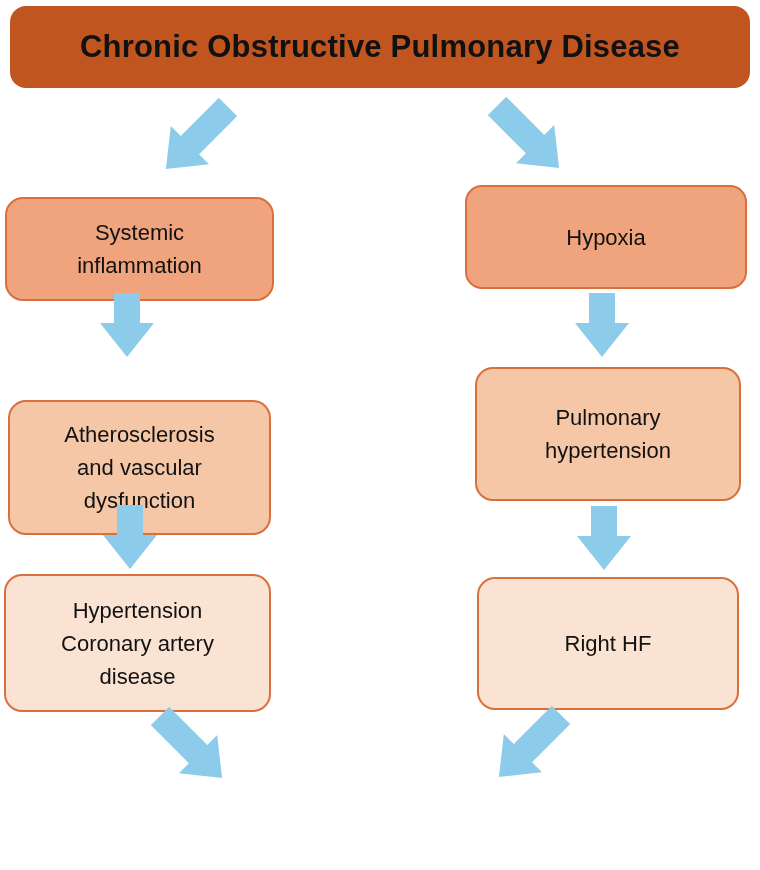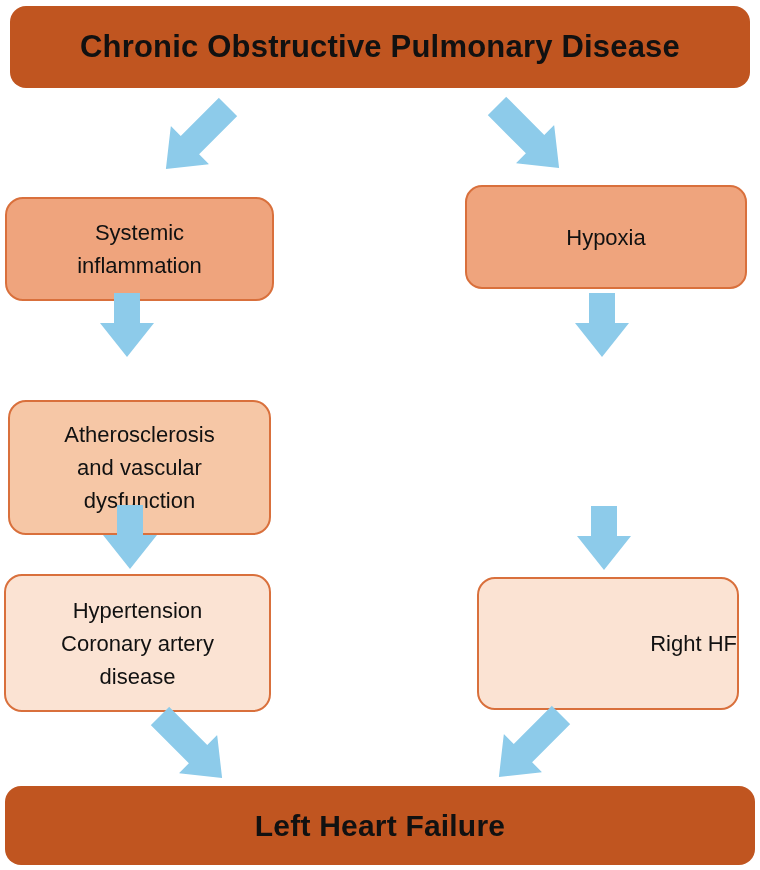--- a/index.html
+++ b/index.html
@@ -38,21 +38,21 @@
   .rotm45{transform:rotate(-45deg);}
 
   
   #bar-top{left:10px;top:6px;width:740px;height:82px;}
   #bar-bottom{left:5px;top:786px;width:750px;height:79px;font-size:30px;}
   #node-systemic{left:5px;top:185px;width:265px;height:100px;margin-top:12px;}
   #node-hypoxia{left:465px;top:185px;width:278px;height:100px;border-radius:17px;}
   #node-athero{left:8px;top:366px;width:259px;height:131px;margin-top:34px;}
   #node-pulm{left:475px;top:367px;width:262px;height:130px;}
   #node-htn{left:4px;top:574px;width:263px;height:134px;}
-  #node-rhf{left:477px;top:577px;width:258px;height:129px;justify-content:flex-end;}
+  #node-rhf{left:477px;top:577px;width:258px;height:129px;}
 
   #arr-top-left{left:170px;top:94px;}
   #arr-top-right{left:501px;top:93px;}
   #arr-left-1{left:100px;top:293px;}
   #arr-right-1{left:575px;top:293px;}
   #arr-left-2{left:103px;top:505px;}
   #arr-right-2{left:577px;top:506px;}
   #arr-bottom-left{left:164px;top:703px;}
   #arr-bottom-right{left:503px;top:702px;}
 </style>
@@ -93,20 +93,24 @@
     <svg width="54" height="64" viewBox="0 0 54 64" aria-hidden="true">
       <polygon points="14,0 40,0 40,30 54,30 27,64 0,30 14,30" fill="#8dcbea"></polygon>
     </svg>
   </div>
 
   <div class="node fill2" id="node-athero">
     <span>Atherosclerosis
 and vascular
 dysfunction</span>
   </div>
+  <div class="node fill2" id="node-pulm">
+    <span>Pulmonary
+hypertension</span>
+  </div>
 
   <div class="arrow" id="arr-left-2">
     <svg width="54" height="64" viewBox="0 0 54 64" aria-hidden="true">
       <polygon points="14,0 40,0 40,30 54,30 27,64 0,30 14,30" fill="#8dcbea"></polygon>
     </svg>
   </div>
   <div class="arrow" id="arr-right-2">
     <svg width="54" height="64" viewBox="0 0 54 64" aria-hidden="true">
       <polygon points="14,0 40,0 40,30 54,30 27,64 0,30 14,30" fill="#8dcbea"></polygon>
     </svg>
@@ -125,17 +129,14 @@
     <svg width="54" height="88" viewBox="0 0 54 88" aria-hidden="true">
       <polygon points="14,0 40,0 40,54 54,54 27,88 0,54 14,54" fill="#8dcbea"></polygon>
     </svg>
   </div>
   <div class="arrow rot45" id="arr-bottom-right">
     <svg width="54" height="88" viewBox="0 0 54 88" aria-hidden="true">
       <polygon points="14,0 40,0 40,54 54,54 27,88 0,54 14,54" fill="#8dcbea"></polygon>
     </svg>
   </div>
 
-  <div class="bar" id="bar-bottom">
-    <span>Left Heart Failure</span>
-  </div>
 
 </div>
 
 </body></html>

